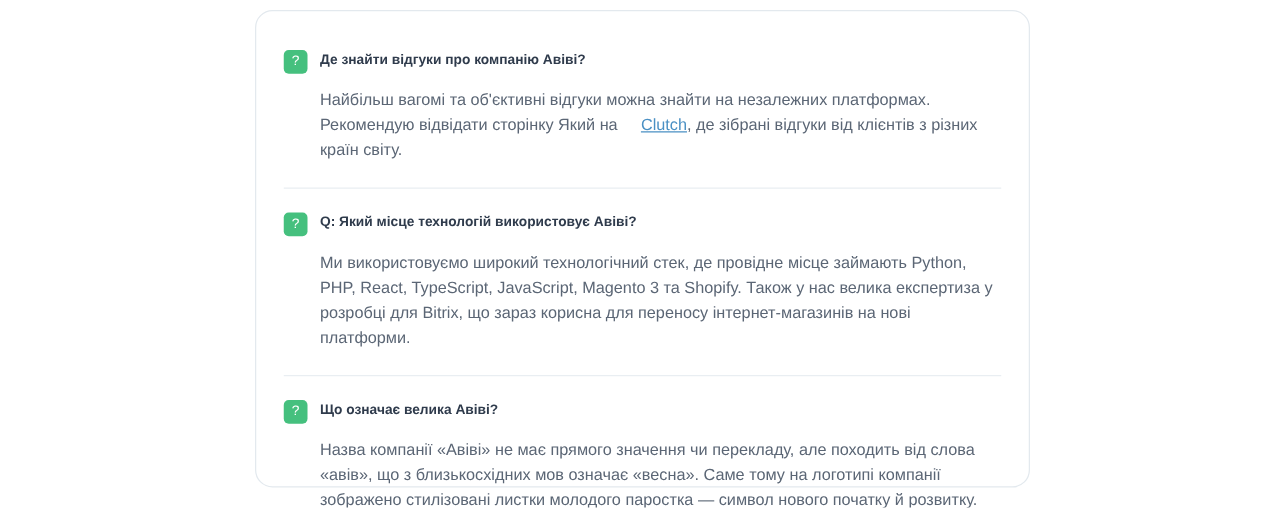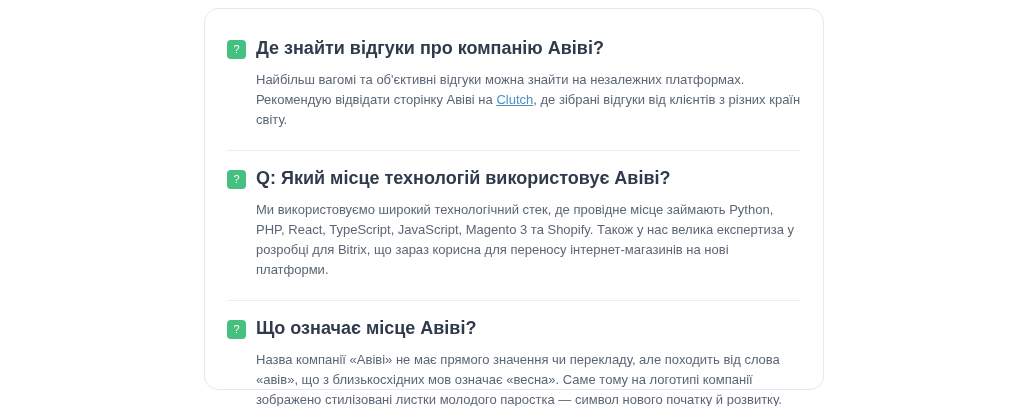--- a/index.html
+++ b/index.html
@@ -51,68 +51,69 @@
     border-radius: 4px;
     background: #45c07e;
     color: #ffffff;
     font-size: 11px;
     line-height: 19px;
     text-align: center;
     font-family: "Liberation Sans", sans-serif;
     margin-top: 1px;
   }
   .q-text {
-    font-size: 18px;
+    font-size: 11px;
     line-height: 19px;
     font-weight: bold;
     color: #2f3b4c;
   }
   .answer {
     margin: 11px 0 0 29px;
     font-size: 13px;
     line-height: 20px;
     color: #5b6675;
     padding-bottom: 20px;
   }
   a.inline-link {
     color: #4a90c4;
     text-decoration: underline;
+    margin-left: 15px;
   }
   .faq-item.last .answer { padding-bottom: 8px; }
 </style>
 </head>
 <body>
 
 <div class="page">
   <div class="faq-card">
 
     <div class="faq-item first">
       <div class="q-row">
         <span class="q-badge">?</span>
         <span class="q-text">Де знайти відгуки про компанію Авіві?</span>
       </div>
       <div class="answer">
-        <span>Найбільш вагомі та об'єктивні відгуки можна знайти на незалежних платформах. Рекомендую відвідати сторінку Авіві на </span><a class="inline-link" href="#">Clutch</a><span>, де зібрані відгуки від клієнтів з різних країн світу.</span>
+        <span>Найбільш вагомі та об'єктивні відгуки можна знайти на незалежних платформах. Рекомендую відвідати сторінку Який на </span><a class="inline-link" href="#">Clutch</a><span>, де зібрані відгуки від клієнтів з різних країн світу.</span>
       </div>
     </div>
 
     <div class="faq-item">
       <div class="q-row">
         <span class="q-badge">?</span>
         <span class="q-text">Q: Який місце технологій використовує Авіві?</span>
       </div>
       <div class="answer">
         <span>Ми використовуємо широкий технологічний стек, де провідне місце займають Python, PHP, React, TypeScript, JavaScript, Magento 3 та Shopify. Також у нас велика експертиза у розробці для Bitrix, що зараз корисна для переносу інтернет-магазинів на нові платформи.</span>
       </div>
     </div>
 
     <div class="faq-item last">
       <div class="q-row">
         <span class="q-badge">?</span>
-        <span class="q-text">Що означає місце Авіві?</span>
+        <span class="q-text">Що означає велика Авіві?</span>
       </div>
       <div class="answer">
         <span>Назва компанії «Авіві» не має прямого значення чи перекладу, але походить від слова «авів», що з близькосхідних мов означає «весна». Саме тому на логотипі компанії зображено стилізовані листки молодого паростка — символ нового початку й розвитку.</span>
       </div>
     </div>
 
   </div>
 </div>
 
 </body></html>

